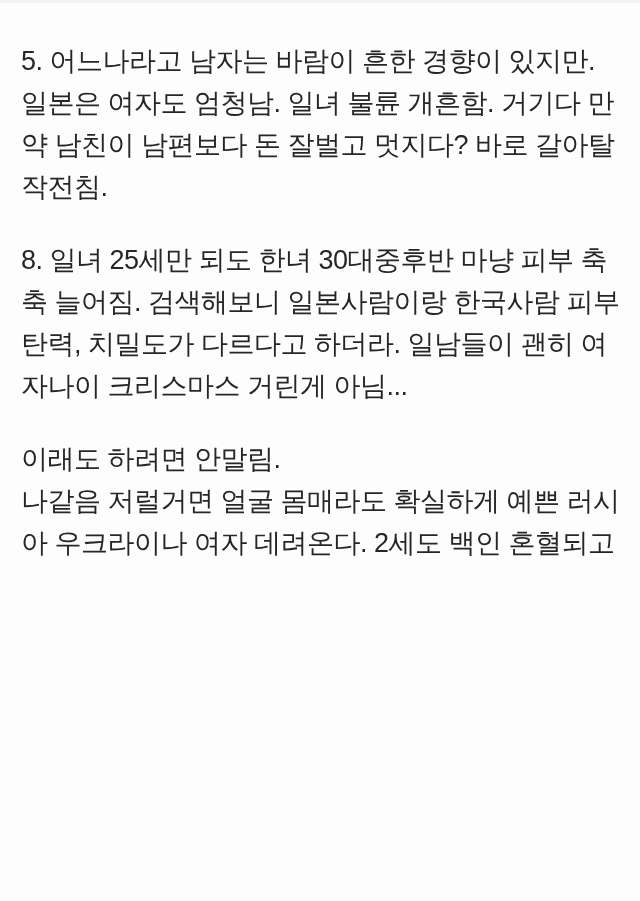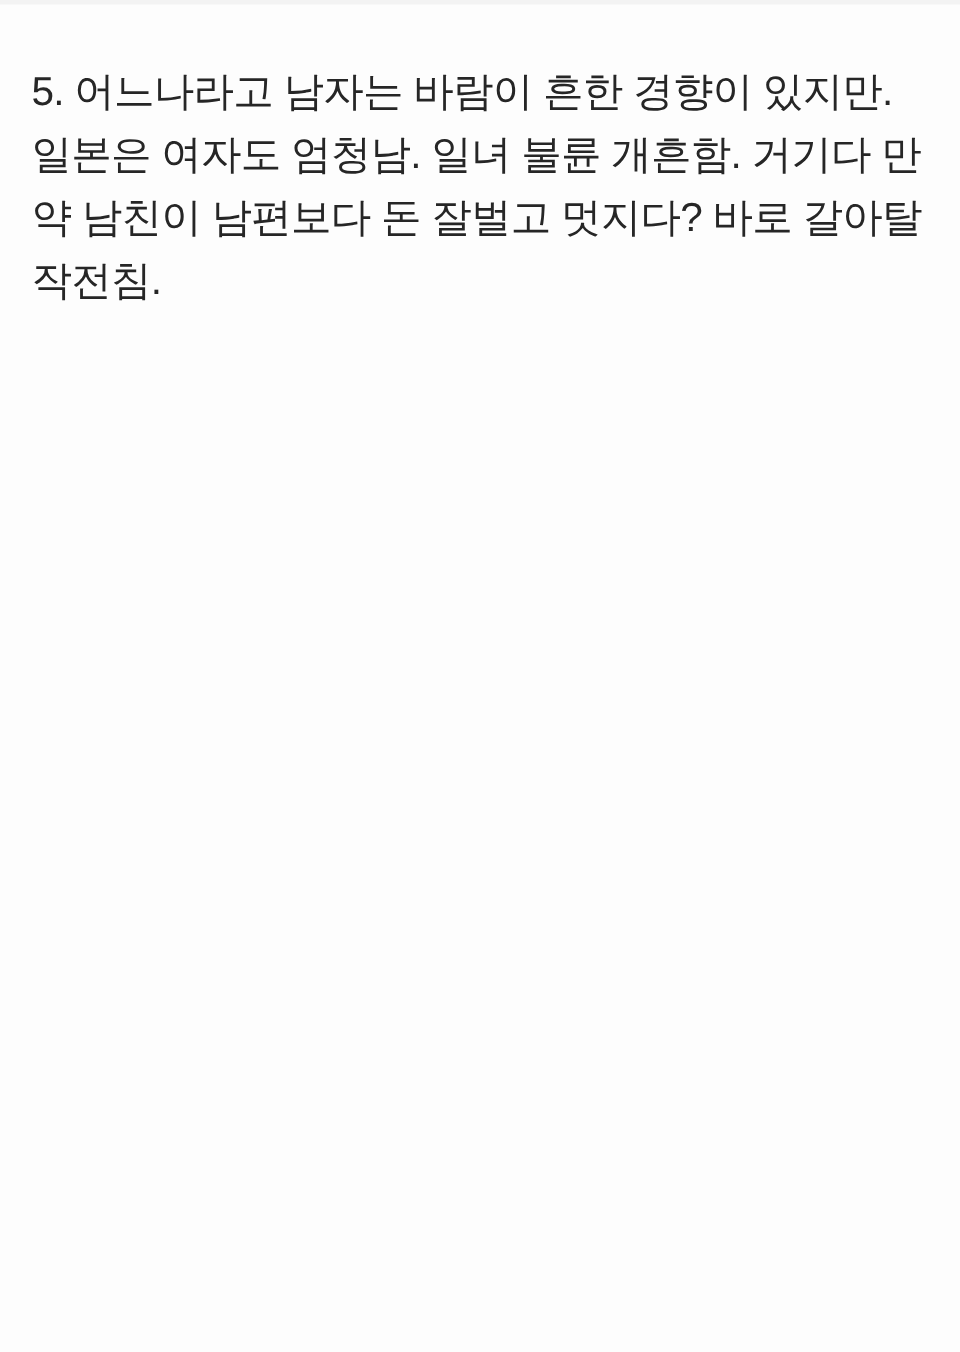--- a/index.html
+++ b/index.html
@@ -50,15 +50,16 @@
 </head>
 <body>
 
 <div class="top-edge"></div>
 
 <main class="page">
   <p class="para">5. 어느나라고 남자는 바람이 흔한 경향이 있지만. 일본은 여자도 엄청남. 일녀 불륜 개흔함. 거기다 만약 남친이 남편보다 돈 잘벌고 멋지다? 바로 갈아탈 작전침.</p>
 
 
 
+  <p class="para">8. 일녀 25세만 되도 한녀 30대중후반 마냥 피부 축축 늘어짐. 검색해보니 일본사람이랑 한국사람 피부 탄력, 치밀도가 다르다고 하더라. 일남들이 괜히 여자나이 크리스마스 거린게 아님...</p>
 
-  <p class="closing"><br></p>
+  <p class="closing"><span>이래도 하려면 안말림.</span><br><span>나같음 저럴거면 얼굴 몸매라도 확실하게 예쁜 러시아 우크라이나 여자 데려온다. 2세도 백인 혼혈되고</span></p>
 </main>
 
 </body></html>

